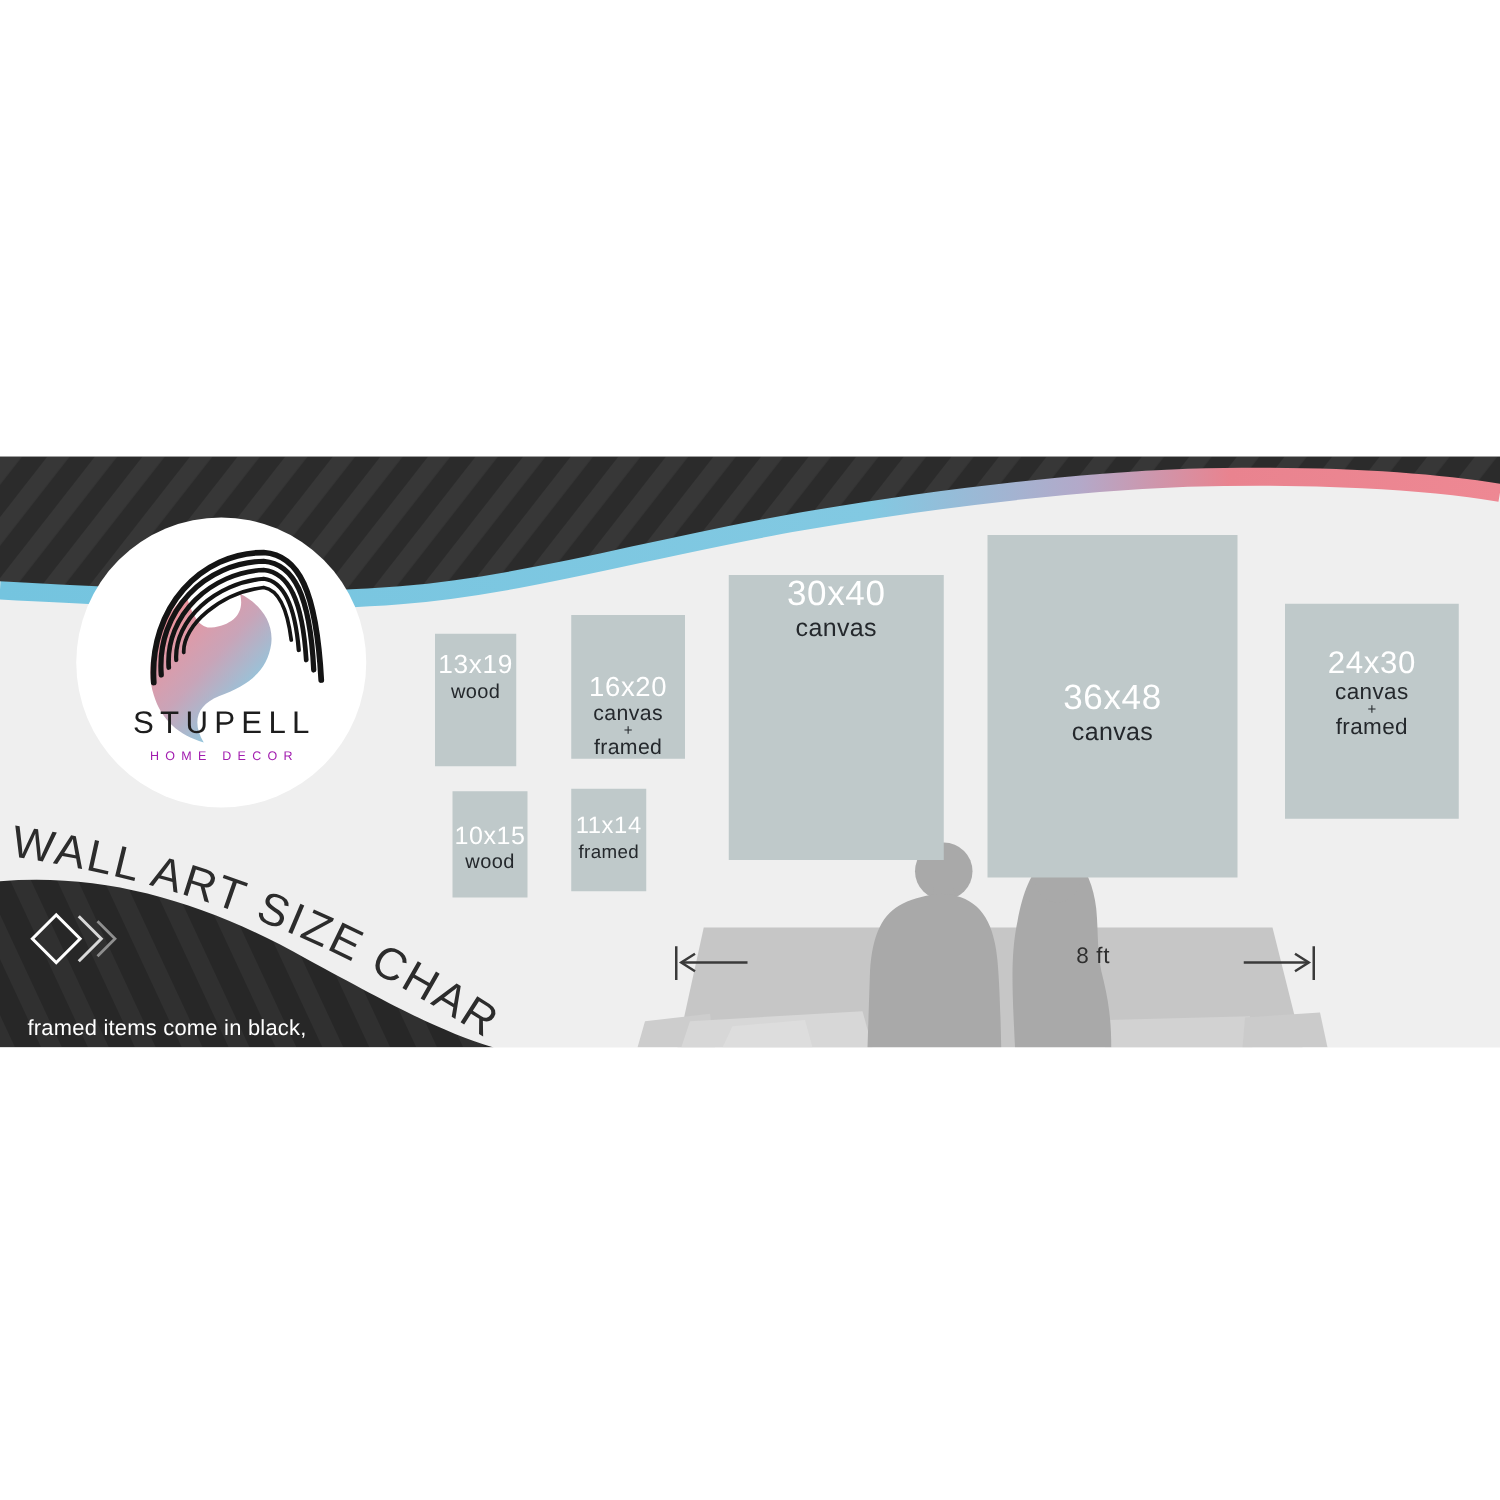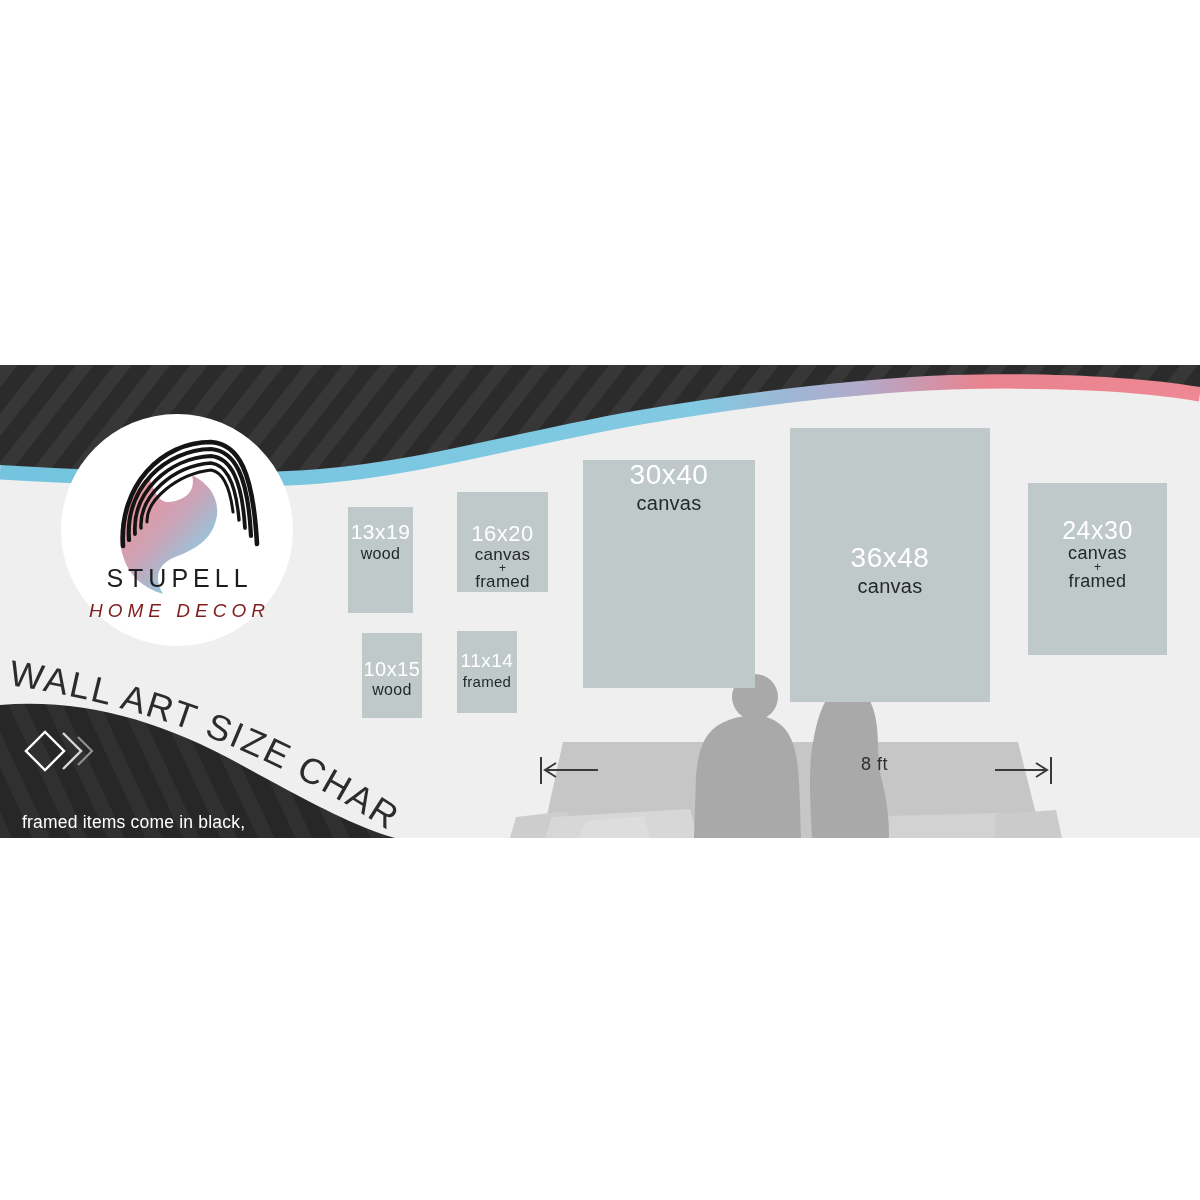--- a/index.html
+++ b/index.html
@@ -18,21 +18,21 @@
     position:absolute;left:61px;top:49px;width:232px;height:232px;border-radius:50%;
     background:#ffffff;text-align:center;
   }
   .logo-mark{position:absolute;left:0;top:0;width:232px;height:232px;}
   .brand-name{
     position:absolute;left:0;top:150px;width:232px;text-align:center;
     font-size:25px;letter-spacing:5px;color:#1d1d1d;font-weight:400;text-indent:5px;
   }
   .brand-tagline{
     position:absolute;left:0;top:186px;width:232px;text-align:center;
-    font-size:19px;letter-spacing:5px;color:#7f1d1d;font-weight:400;text-indent:5px;font-style:italic;
+    font-size:10px;letter-spacing:5px;color:#a21caf;font-weight:400;text-indent:5px;
   }
 
   
   .note{
     position:absolute;left:22px;top:406px;color:#ffffff;
     font-size:17.5px;line-height:23px;font-weight:400;letter-spacing:0.2px;margin-top:40px;
   }
 
   
   .size-box{
@@ -40,21 +40,21 @@
     align-items:center;text-align:center;box-sizing:border-box;
   }
   .size-box .sz{color:#ffffff;font-weight:400;letter-spacing:0.5px;}
   .size-box .tp{color:#24282c;font-weight:500;letter-spacing:0.3px;}
   .size-box .plus{color:#24282c;font-weight:500;}
 
   .box-13x19{left:348px;top:132px;width:65px;height:106px;padding-top:13px;margin-top:10px;}
   .box-13x19 .sz{font-size:21px;line-height:24px;}
   .box-13x19 .tp{font-size:16px;line-height:20px;}
 
-  .box-16x20{left:457px;top:127px;width:91px;height:100px;padding-top:29px;}
+  .box-16x20{left:457px;top:127px;width:91px;height:115px;padding-top:45px;}
   .box-16x20 .sz{font-size:22px;line-height:25px;}
   .box-16x20 .tp{font-size:17px;line-height:18px;}
   .box-16x20 .plus{font-size:12px;line-height:9px;}
 
   .box-10x15{left:362px;top:268px;width:60px;height:85px;padding-top:25px;}
   .box-10x15 .sz{font-size:20px;line-height:22px;}
   .box-10x15 .tp{font-size:16px;line-height:20px;}
 
   .box-11x14{left:457px;top:266px;width:60px;height:82px;padding-top:19px;}
   .box-11x14 .sz{font-size:19px;line-height:22px;}

